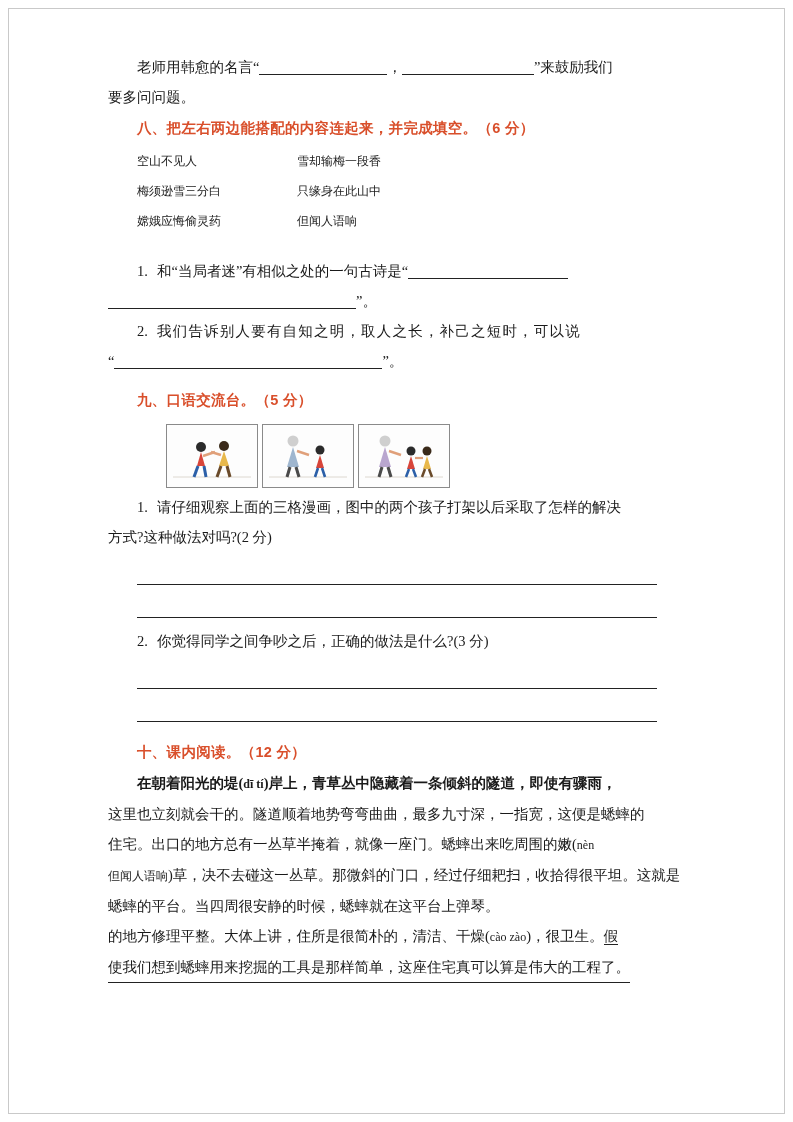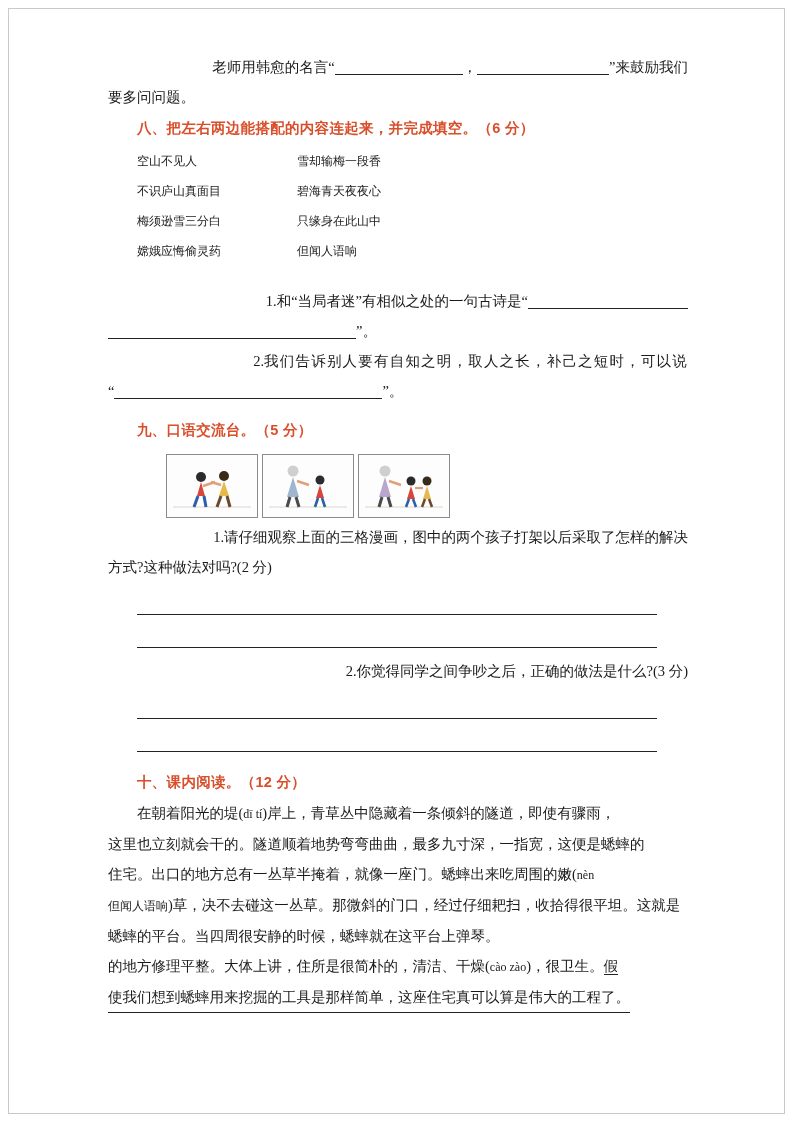--- a/index.html
+++ b/index.html
@@ -36,21 +36,20 @@
     line-height: 30px;
   }
   .para {
     margin: 0;
     text-indent: 0;
     font-size: 14.5px;
     line-height: 30px;
   }
   .indent2 {
     padding-left: 29px;
-    text-align: right;
   }
   .section-title {
     color: #d94f2b;
     font-size: 14.5px;
     line-height: 32px;
     padding-left: 29px;
     font-family: "Liberation Sans", sans-serif;
     font-weight: bold;
     letter-spacing: 0.3px;
   }
@@ -103,20 +102,21 @@
     width: 20px;
   }
   .reading p {
     margin: 0;
     font-size: 14.5px;
     line-height: 30px;
     text-align: justify;
   }
   .reading .first {
     text-indent: 29px;
+    font-weight: bold;
   }
   .underline-text {
     border-bottom: 1px solid #222;
   }
   .pinyin {
     font-family: "Liberation Serif", serif;
     font-size: 12px;
   }
   .spread {
     letter-spacing: 1.2px;
@@ -137,24 +137,20 @@
       <span>要多问问题。</span>
     </div>
 
     <div class="section-title">八、把左右两边能搭配的内容连起来，并完成填空。（6 分）</div>
 
     <table class="match-table">
       <tbody>
           <tr>
         <td class="match-left">空山不见人</td>
         <td class="match-right">雪却输梅一段香</td>
-      </tr>
-      <tr>
-        <td class="match-left">不识庐山真面目</td>
-        <td class="match-right">碧海青天夜夜心</td>
       </tr>
       <tr>
         <td class="match-left">梅须逊雪三分白</td>
         <td class="match-right">只缘身在此山中</td>
       </tr>
       <tr>
         <td class="match-left">嫦娥应悔偷灵药</td>
         <td class="match-right">但闻人语响</td>
       </tr>
     </tbody>

